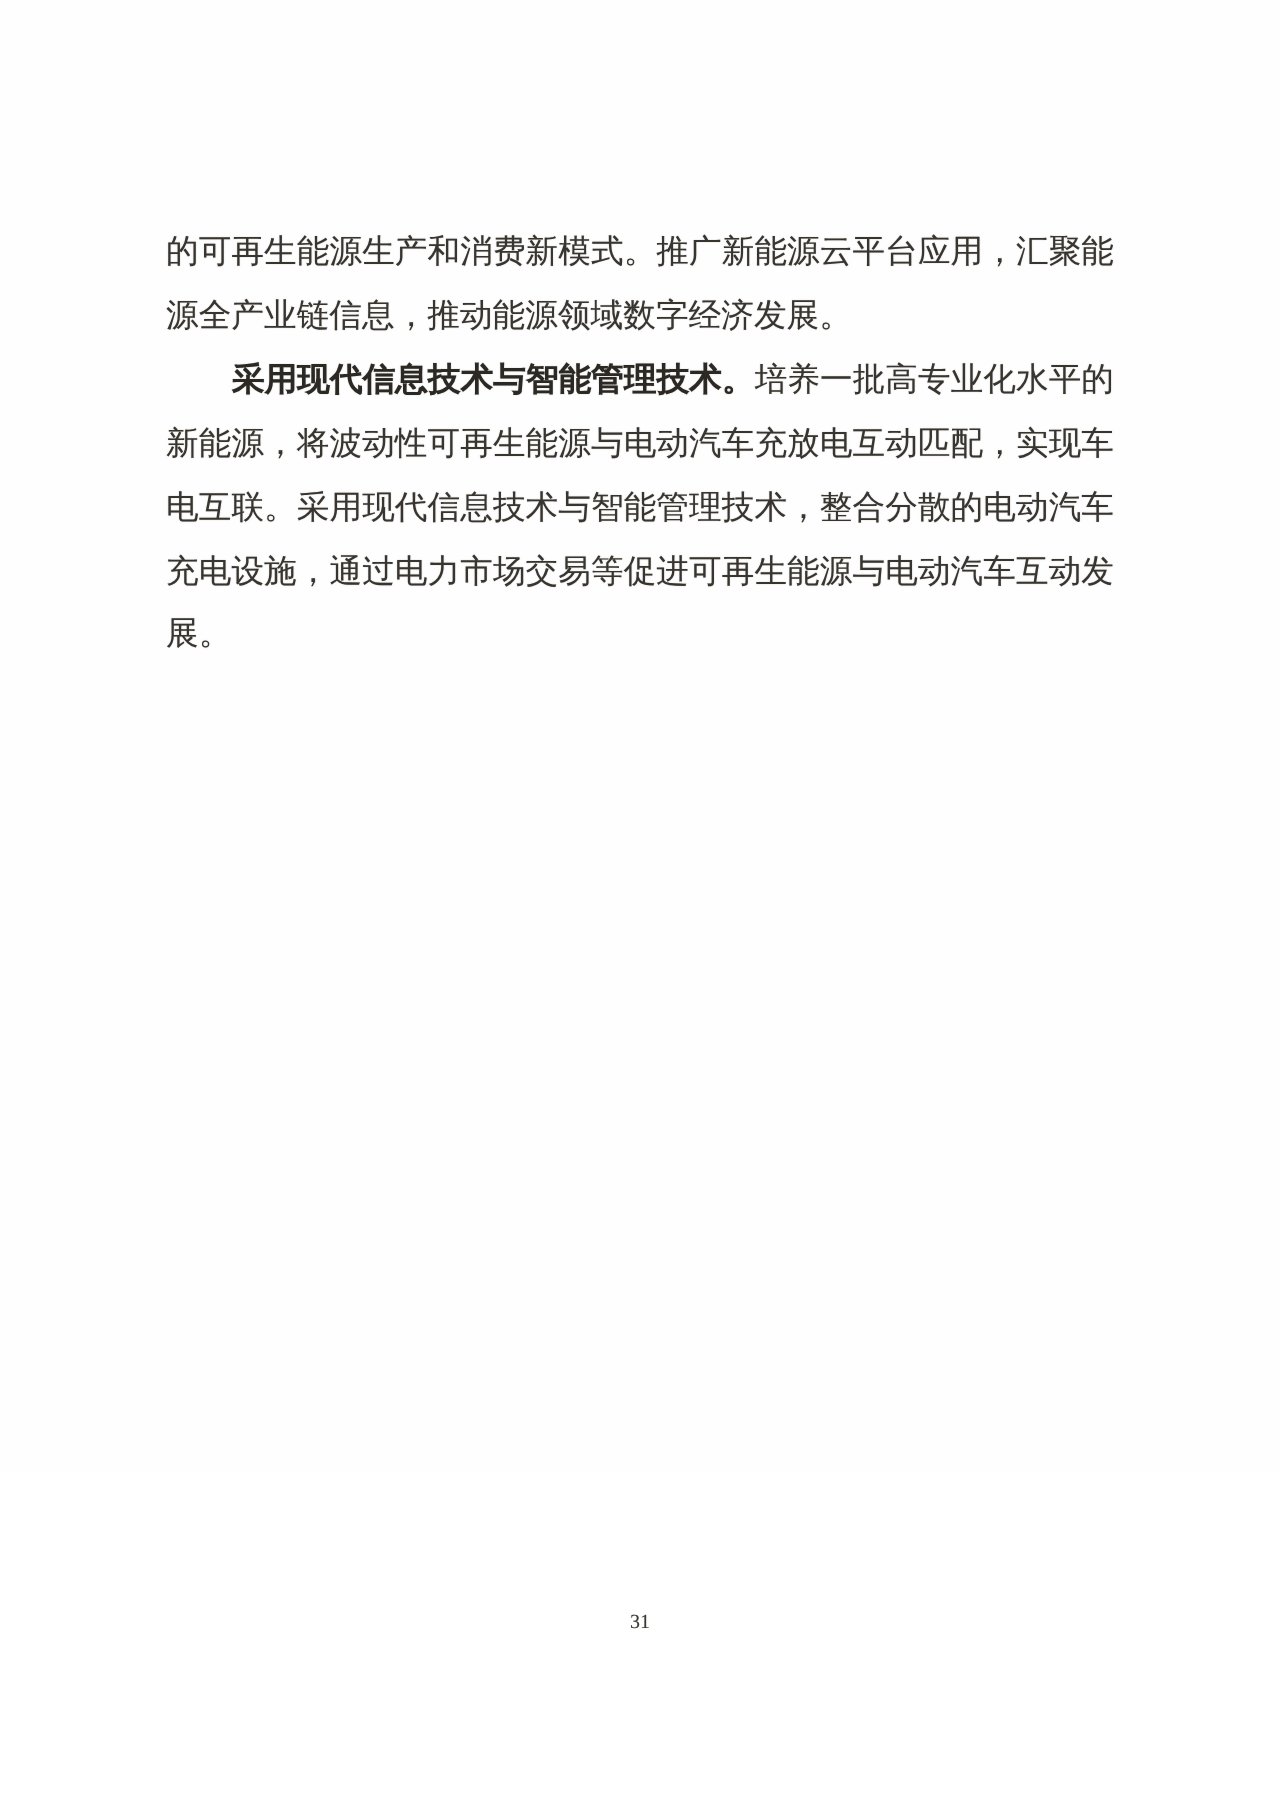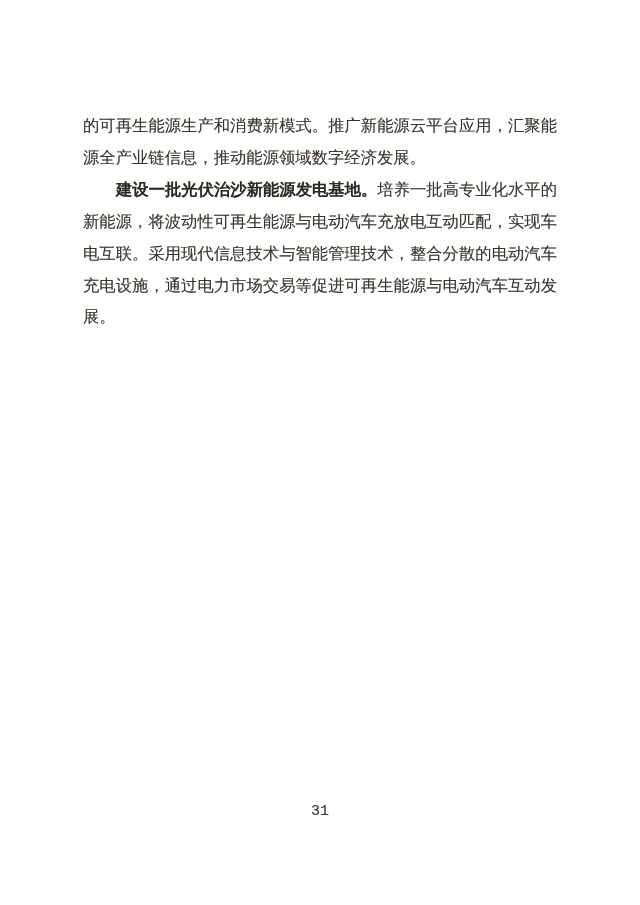--- a/index.html
+++ b/index.html
@@ -46,35 +46,35 @@
   .para .lead {
     font-weight: bold;
     color: #2c2925;
   }
   .page-number {
     position: absolute;
     left: 83px;
     top: 802px;
     width: 474px;
     text-align: center;
-    font-size: 15px;
+    font-size: 10px;
     line-height: 20px;
     color: #3c3933;
     text-shadow: 0 0 0.5px rgba(90, 84, 76, 0.4);
-    font-family: Liberation Mono, monospace;
+    font-family: Liberation Serif, serif;
   }
 </style>
 </head>
 <body>
 
 <div class="page">
   <div class="doc-body">
 
     <p class="para"><span class="lead"></span><span class="body-text">的可再生能源生产和消费新模式。推广新能源云平台应用，汇聚能源全产业链信息，推动能源领域数字经济发展。</span></p>
 
 
-    <p class="para indent"><span class="lead">建设一批光伏治沙新能源发电基地。</span><span class="body-text">培养一批高专业化水平的新能源，将波动性可再生能源与电动汽车充放电互动匹配，实现车电互联。采用现代信息技术与智能管理技术，整合分散的电动汽车充电设施，通过电力市场交易等促进可再生能源与电动汽车互动发展。</span></p>
+    <p class="para indent"><span class="lead">采用现代信息技术与智能管理技术。</span><span class="body-text">培养一批高专业化水平的新能源，将波动性可再生能源与电动汽车充放电互动匹配，实现车电互联。采用现代信息技术与智能管理技术，整合分散的电动汽车充电设施，通过电力市场交易等促进可再生能源与电动汽车互动发展。</span></p>
 
 
   </div>
 
   <div class="page-number">31</div>
 </div>
 
 </body></html>

